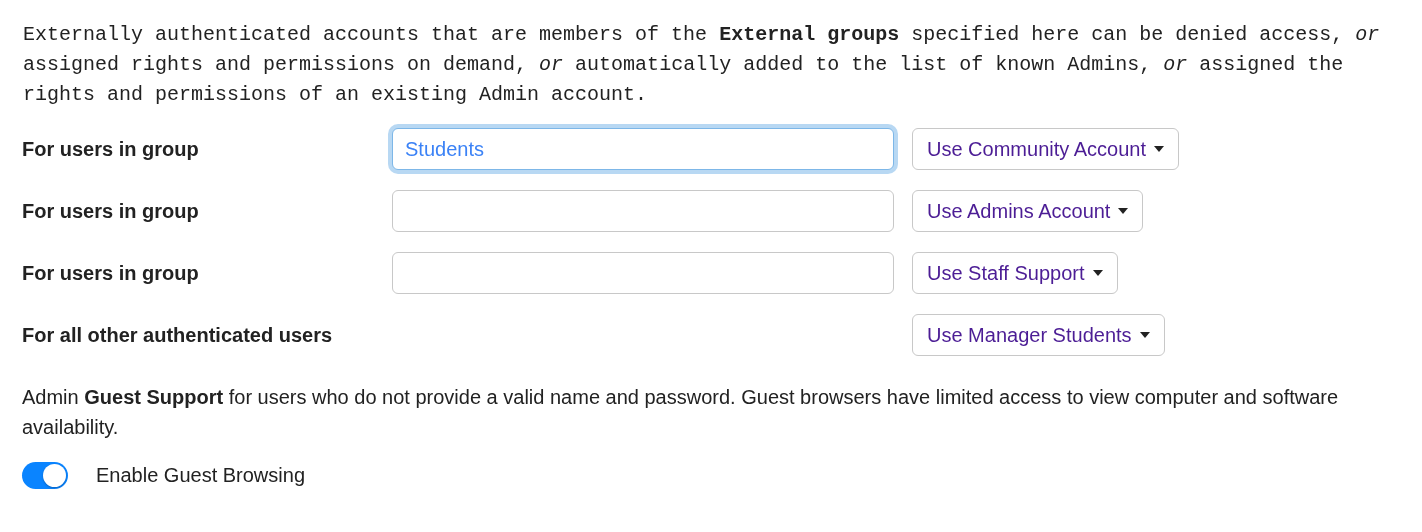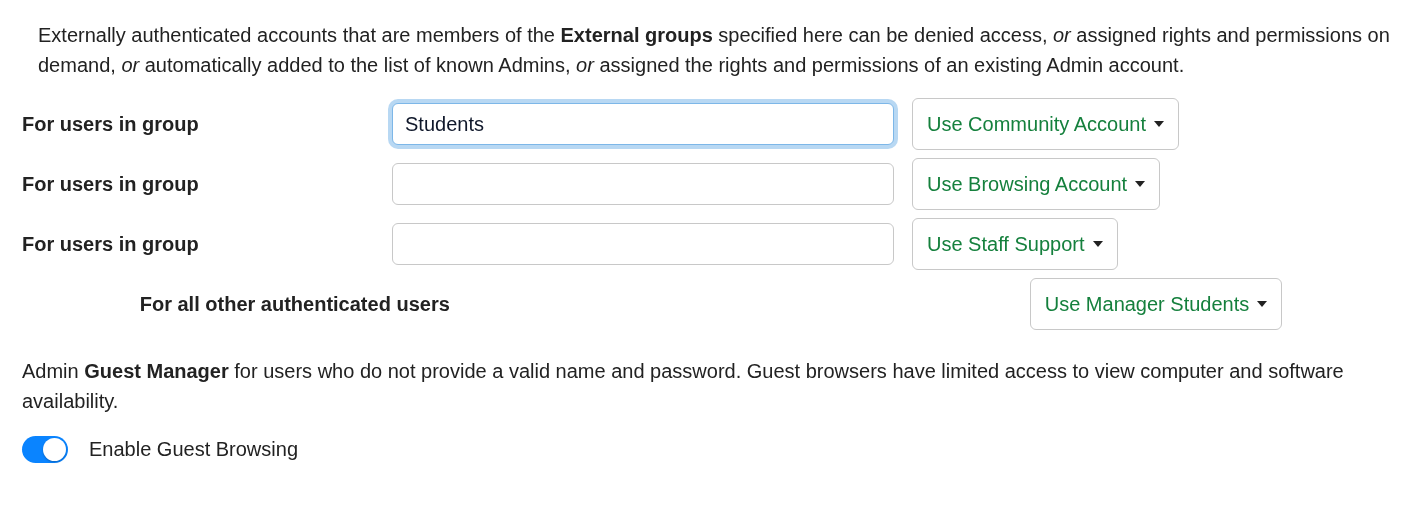--- a/index.html
+++ b/index.html
@@ -6,80 +6,80 @@
   body {
     margin: 0;
     padding: 20px 22px;
     font-family: -apple-system, BlinkMacSystemFont, "Segoe UI", Helvetica, Arial, sans-serif;
     font-size: 20px;
     line-height: 1.5;
     color: #222;
     background: #fff;
     width: 1422px;
   }
-  .intro p { margin: 0 0 18px 16px; }
+  .intro p { margin: 0 0 18px 1px; font-family: Liberation Mono, monospace; }
   .bold { font-weight: 700; }
   .italic { font-style: italic; }
   .rows { margin: 0 0 26px 0; }
   .row {
     display: flex;
     align-items: center;
     gap: 18px;
-    margin-bottom: 8px;
+    margin-bottom: 20px;
   }
-  .row:last-child { margin-bottom: 0; justify-content: center; }
+  .row:last-child { margin-bottom: 0; }
   .row-label {
     width: 352px;
     font-weight: 700;
     flex-shrink: 0;
   }
   .input-cell {
     width: 502px;
     flex-shrink: 0;
   }
   .text-input {
     width: 100%;
     height: 42px;
     padding: 6px 12px;
     font-size: 20px;
     border: 1px solid #c8c8c8;
     border-radius: 6px;
     background: #fff;
-    color: #0f172a;
+    color: #3b82f6;
     outline: none;
   }
   .text-input.focused {
     border-color: #7db7e8;
     box-shadow: 0 0 0 4px rgba(98,168,229,0.45);
   }
   .dropdown {
     display: inline-flex;
     align-items: center;
-    height: 52px;
+    height: 42px;
     padding: 0 14px;
     border: 1px solid #c8c8c8;
     border-radius: 6px;
     background: #fff;
     font-size: 20px;
-    color: #15803d;
+    color: #4c1d95;
     cursor: pointer;
     user-select: none;
     gap: 8px;
     white-space: nowrap;
   }
   .caret {
     display: inline-block;
     line-height: 0;
   }
   .caret svg { display: block; }
   .guest-intro p { margin: 0 0 18px 0; }
   .toggle-row {
     display: flex;
     align-items: center;
-    gap: 21px;
+    gap: 28px;
   }
   .toggle {
     width: 46px;
     height: 27px;
     border-radius: 14px;
     background: #0a84ff;
     position: relative;
     flex-shrink: 0;
     cursor: pointer;
   }
@@ -120,21 +120,21 @@
       </span>
     </div>
   </div>
 
   <div class="row">
     <div class="row-label">For users in group</div>
     <div class="input-cell">
       <input class="text-input" type="text" value="" style="">
     </div>
     <div class="dropdown">
-      <span>Use Browsing Account</span>
+      <span>Use Admins Account</span>
       <span class="caret">
         <svg width="10" height="6" viewBox="0 0 10 6">
             <path d="M0 0 L5 6 L10 0 Z" fill="#222"></path>
           </svg>
       </span>
     </div>
   </div>
 
   <div class="row">
     <div class="row-label">For users in group</div>
@@ -160,21 +160,21 @@
             <path d="M0 0 L5 6 L10 0 Z" fill="#222"></path>
           </svg>
       </span>
     </div>
   </div>
 
 </div>
 
 <div class="guest-intro">
   <p>
-    <span>Admin </span><span class="bold">Guest Manager</span><span> for users who do not provide a valid name and password. Guest browsers have limited access to view computer and software availability.</span>
+    <span>Admin </span><span class="bold">Guest Support</span><span> for users who do not provide a valid name and password. Guest browsers have limited access to view computer and software availability.</span>
   </p>
 </div>
 
 <div class="toggle-row">
   <div class="toggle">
     <div class="toggle-knob"></div>
   </div>
   <div class="toggle-label">Enable Guest Browsing</div>
 </div>
 

